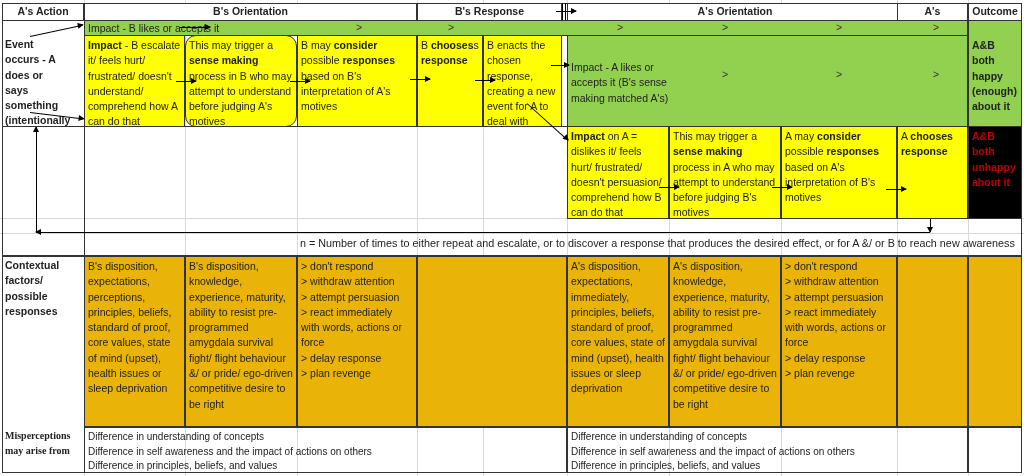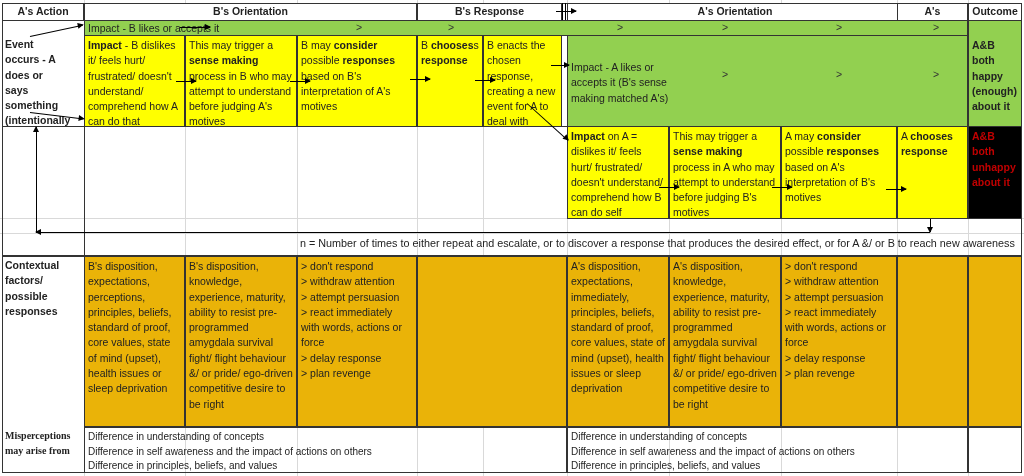--- a/index.html
+++ b/index.html
@@ -65,23 +65,23 @@
 <span class="gt" style="left:617px;top:21px;">&gt;</span>
 <span class="gt" style="left:722px;top:21px;">&gt;</span>
 <span class="gt" style="left:836px;top:21px;">&gt;</span>
 <span class="gt" style="left:933px;top:21px;">&gt;</span>
 
 <div class="cell" style="left:2px;top:35px;width:68px;height:92px;font-weight:bold;">
   <span>Event occurs - A does or says something (intentionally or accidentally)</span>
 </div>
 
 <div class="cell yellow bd" style="left:84px;top:35px;width:101px;height:92px;">
-  <b>Impact</b><span> - B dislikes it/ feels hurt/ frustrated/ doesn't understand/ comprehend how A can do that</span>
+  <b>Impact</b><span> - B escalate it/ feels hurt/ frustrated/ doesn't understand/ comprehend how A can do that</span>
 </div>
-<div class="cell yellow bd" style="left:185px;top:35px;width:112px;height:92px;">
+<div class="cell yellow bd" style="left:185px;top:35px;width:112px;height:92px;border-radius:11px;">
   <span>This may trigger a </span><b>sense making</b><span> process in B who may attempt to understand before judging A's motives</span>
 </div>
 <div class="cell yellow bd" style="left:297px;top:35px;width:120px;height:92px;">
   <span>B may </span><b>consider</b><span> possible </span><b>responses</b><span> based on B's interpretation of A's motives</span>
 </div>
 <div class="cell yellow bd" style="left:417px;top:35px;width:66px;height:92px;">
   <span>B </span><b>chooses</b><span>s</span> <b>response</b>
 </div>
 <div class="cell yellow bd" style="left:483px;top:35px;width:79px;height:92px;">
   <span>B enacts the chosen response, creating a new event for A to deal with</span>
@@ -92,21 +92,21 @@
 </div>
 <span class="gt" style="left:722px;top:68px;">&gt;</span>
 <span class="gt" style="left:836px;top:68px;">&gt;</span>
 <span class="gt" style="left:933px;top:68px;">&gt;</span>
 
 <div class="cell green bd" style="left:968px;top:20px;width:54px;height:107px;font-weight:bold;padding-top:17px;">
   <span>A&amp;B both happy (enough) about it</span>
 </div>
 
 <div class="cell yellow bd" style="left:567px;top:126px;width:102px;height:93px;">
-  <b>Impact</b><span> on A = dislikes it/ feels hurt/ frustrated/ doesn't understand/ comprehend how B can do self</span>
+  <b>Impact</b><span> on A = dislikes it/ feels hurt/ frustrated/ doesn't persuasion/ comprehend how B can do that</span>
 </div>
 <div class="cell yellow bd" style="left:669px;top:126px;width:112px;height:93px;">
   <span>This may trigger a </span><b>sense making</b><span> process in A who may attempt to understand before judging B's motives</span>
 </div>
 <div class="cell yellow bd" style="left:781px;top:126px;width:116px;height:93px;">
   <span>A may </span><b>consider</b><span> possible </span><b>responses</b><span> based on A's interpretation of B's motives</span>
 </div>
 <div class="cell yellow bd" style="left:897px;top:126px;width:71px;height:93px;">
   <span>A </span><b>chooses</b> <b>response</b>
 </div>

